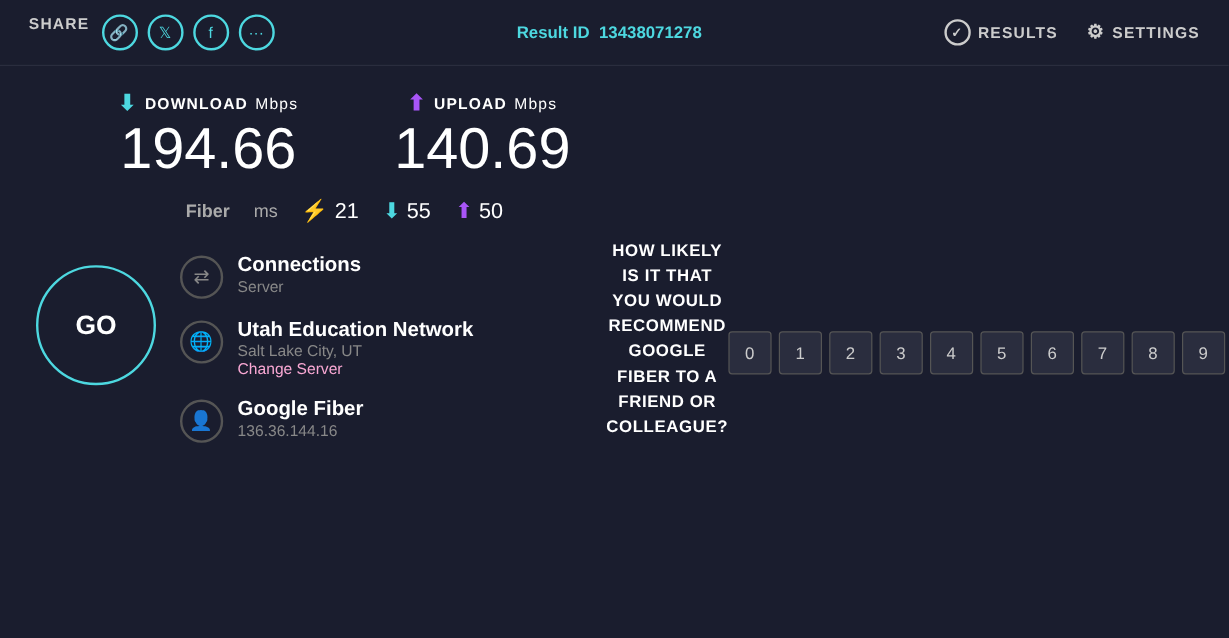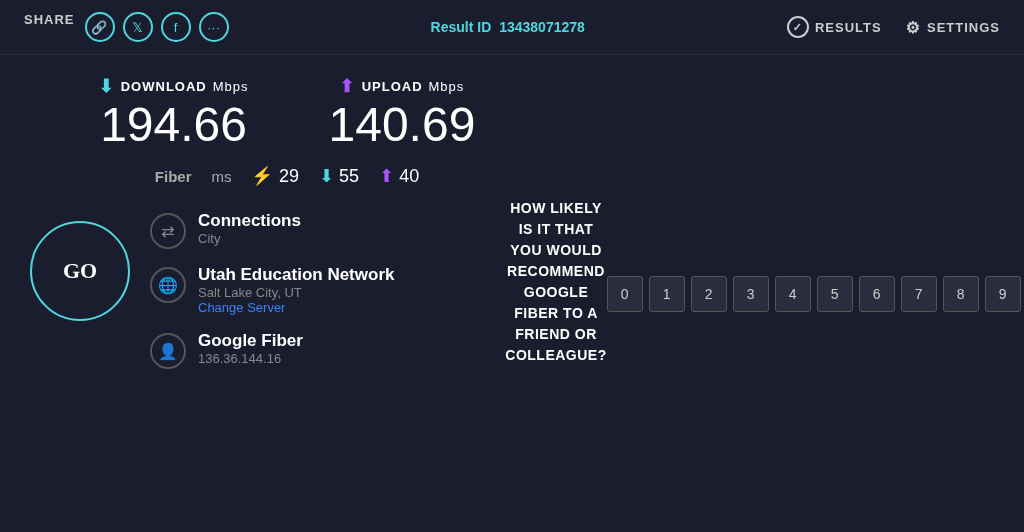--- a/index.html
+++ b/index.html
@@ -186,21 +186,20 @@
       border: 2px solid #4dd8e0;
       display: flex;
       align-items: center;
       justify-content: center;
       font-size: 22px;
       font-weight: bold;
       color: #fff;
       cursor: pointer;
       flex-shrink: 0;
       margin-top: 10px;
-      font-family: Liberation Serif, serif;
     }
     .info-list {
       display: flex;
       flex-direction: column;
       gap: 16px;
     }
     .info-item {
       display: flex;
       align-items: flex-start;
       gap: 12px;
@@ -223,21 +222,21 @@
       font-size: 17px;
       font-weight: bold;
       color: #fff;
     }
     .info-subtitle {
       font-size: 13px;
       color: #888;
     }
     .info-link {
       font-size: 13px;
-      color: #3b82f6;
+      color: #f9a8d4;
       cursor: pointer;
     }
     
     .right-panel {
       width: 420px;
       display: flex;
       flex-direction: row;
       justify-content: center;
       align-items: center;
     }
@@ -333,42 +332,42 @@
           </div>
           <div class="metric-value">140.69</div>
         </div>
       </div>
 
       <div class="ping-row">
         <span class="ping-label">Fiber</span>
         <span class="ping-unit">ms</span>
         <div class="ping-item">
           <span class="ping-icon-jitter">⚡</span>
-          <span class="ping-value">29</span>
+          <span class="ping-value">21</span>
         </div>
         <div class="ping-item">
           <span class="ping-icon-dl">⬇</span>
           <span class="ping-value">55</span>
         </div>
         <div class="ping-item">
           <span class="ping-icon-ul">⬆</span>
-          <span class="ping-value">40</span>
+          <span class="ping-value">50</span>
         </div>
       </div>
 
       <div class="info-section">
         <div class="go-button">
           <span>GO</span>
         </div>
         <div class="info-list">
           <div class="info-item">
             <div class="info-icon">⇄</div>
             <div class="info-content">
               <div class="info-title">Connections</div>
-              <div class="info-subtitle">City</div>
+              <div class="info-subtitle">Server</div>
             </div>
           </div>
           <div class="info-item">
             <div class="info-icon">🌐</div>
             <div class="info-content">
               <div class="info-title">Utah Education Network</div>
               <div class="info-subtitle">Salt Lake City, UT</div>
               <div class="info-link">Change Server</div>
             </div>
           </div>

